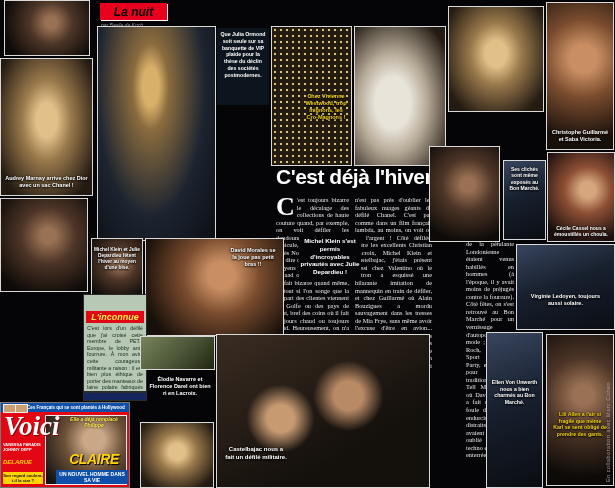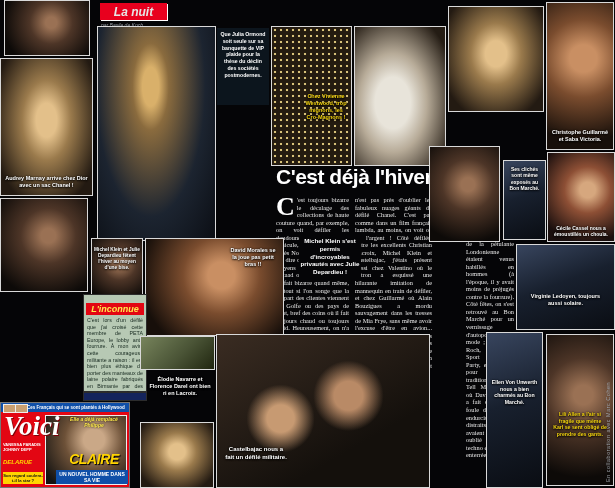--- a/index.html
+++ b/index.html
@@ -20,42 +20,42 @@
   .g-party{background:radial-gradient(circle at 30% 55%,#c79a72 0 8%,rgba(0,0,0,0) 20%),radial-gradient(circle at 62% 40%,#b98a66 0 9%,rgba(0,0,0,0) 22%),linear-gradient(150deg,#3a2c22 0,#14100c 70%);}
   
   .cap{position:absolute;color:#fff;font-weight:bold;font-size:5.5px;line-height:1.25;text-align:center;
        text-shadow:0 0 2px #000,0 1px 2px #000;}
   .cap-y{color:#f5d410;}
   .bodytxt{color:#e9e9e9;font-family:"Liberation Serif",serif;font-size:6.3px;line-height:1.2;
            text-align:justify;letter-spacing:0;}
   
   #kicker-box{left:100px;top:3px;width:67px;height:17px;background:#e8001e;display:flex;
               align-items:center;justify-content:center;box-shadow:1px 1px 0 #fff;}
-  #kicker-box span{color:#e5e5e5;font-style:italic;font-weight:bold;font-size:12px;}
+  #kicker-box span{color:#000000;font-style:italic;font-weight:bold;font-size:12px;}
   #kicker-byline{left:101px;top:22px;color:#9aa0a8;font-size:5px;font-style:italic;}
   #kicker-title{left:173px;top:1px;color:#fff;font-style:italic;font-weight:bold;font-size:18px;
                 letter-spacing:-0.3px;text-shadow:1px 1px 0 #000;}
   
   #headline{left:276px;top:165px;color:#fff;font-weight:bold;font-size:21px;letter-spacing:-0.5px;}
   
   #article{left:276px;top:196px;width:156px;height:194px;}
   #col1{position:absolute;left:0;top:0;width:73px;}
   #col2{position:absolute;left:79px;top:0;width:77px;}
   #inset{position:absolute;left:23px;top:39px;width:60px;background:#050507;color:#fff;
          font-weight:bold;font-size:6.2px;line-height:1.25;text-align:center;padding:2px 1px;}
   #col3{left:466px;top:240px;width:48px;height:146px;}
   .dropcap{float:left;font-size:26px;line-height:21px;font-weight:bold;color:#fff;padding-right:2px;
            font-family:"Liberation Serif",serif;}
   
   #cap-julia{left:217px;top:28px;width:52px;height:77px;background:#0c151d;color:#fff;
              font-size:5.2px;font-weight:bold;line-height:1.3;text-align:center;padding:3px 2px;box-sizing:border-box;}
   
   #sidebar{left:83px;top:294px;width:64px;height:98px;background:#b7c9b4;border:1px solid #2c2c2c;box-sizing:border-box;}
   #badge1{background:#e30613;color:#ffe94d;font-style:italic;font-weight:bold;font-size:9px;
-          text-align:center;margin:8px 2px 0 2px;padding:1px 0;}
+          text-align:center;margin:16px 2px 0 2px;padding:1px 0;}
   #badge2{background:#f4f4ea;color:#e30613;font-style:italic;font-weight:bold;font-size:9px;
           text-align:center;margin:0 2px;padding:0 0 1px 0;}
   #sidebar-body{color:#15281e;font-size:5.3px;line-height:1.25;padding:2px 3px;text-align:justify;}
   #sidebar-strip{left:83px;top:392px;width:64px;height:9px;background:#14245c;border:1px solid #2c2c2c;box-sizing:border-box;}
   
   #cover{left:0;top:402px;width:130px;height:86px;background:#e30613;border:1px solid #777;box-sizing:border-box;overflow:hidden;}
   #cover-topstrip{position:absolute;left:0;top:0;right:0;height:9px;background:#0f4fa8;color:#fff;
                   font-size:4.5px;font-weight:bold;line-height:9px;padding-left:26px;white-space:nowrap;}
   .cover-thumb{position:absolute;top:1px;width:11px;height:7px;background:#caa071;border:1px solid #eee;}
   #cover-logo{position:absolute;left:3px;top:8px;color:#fff;font-family:"Liberation Serif",serif;

